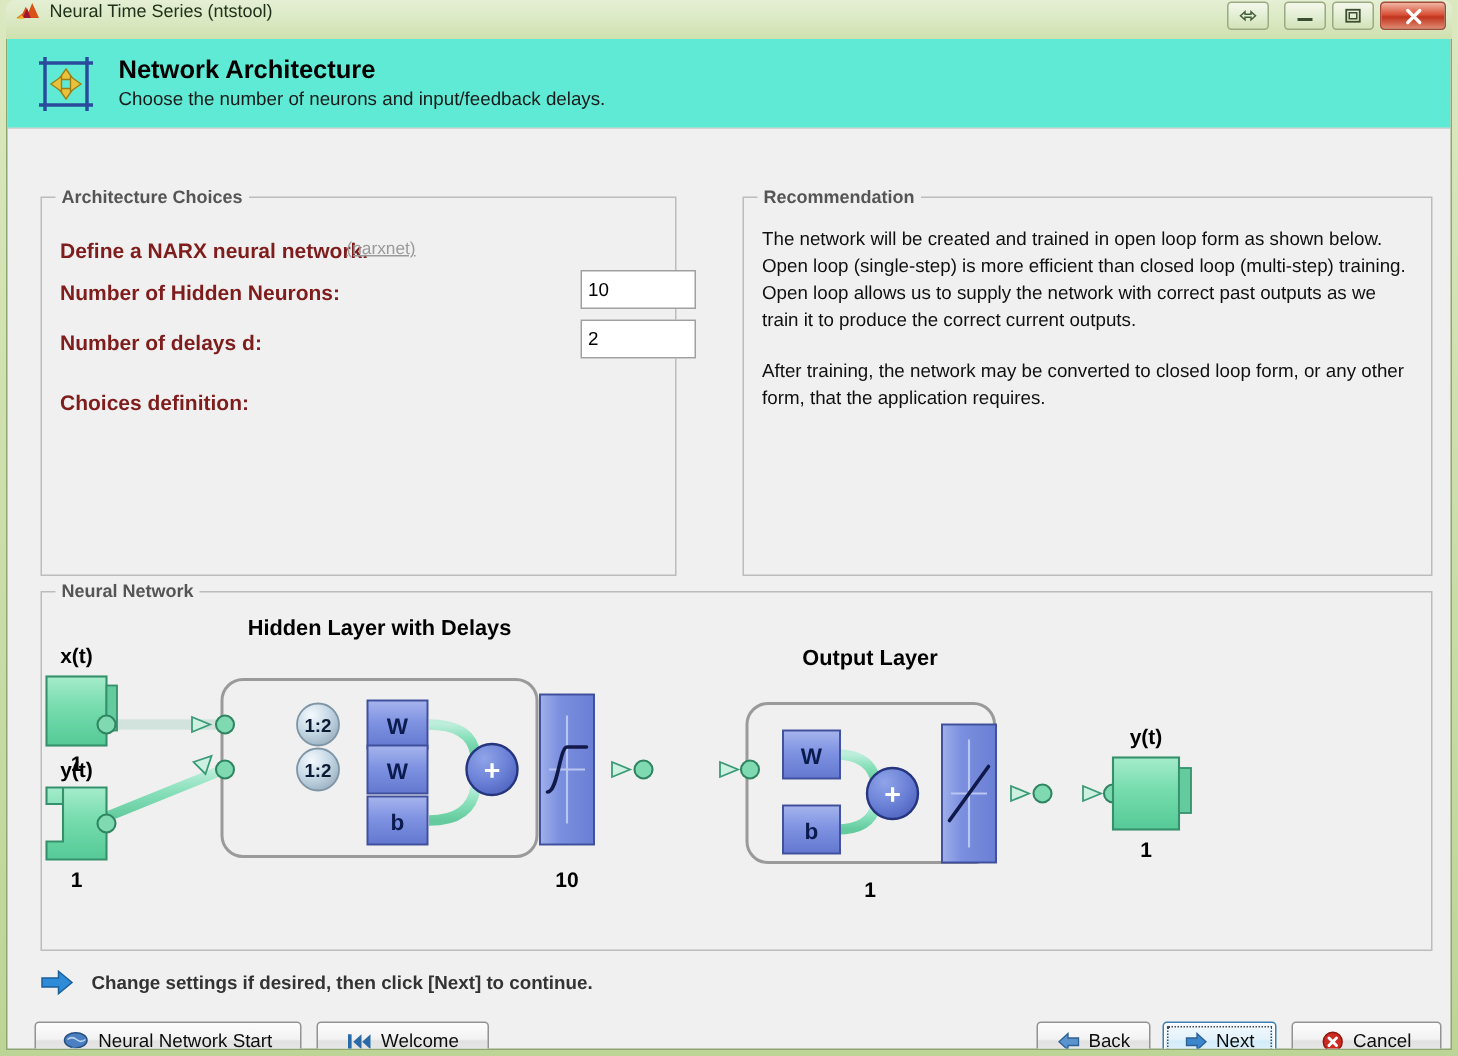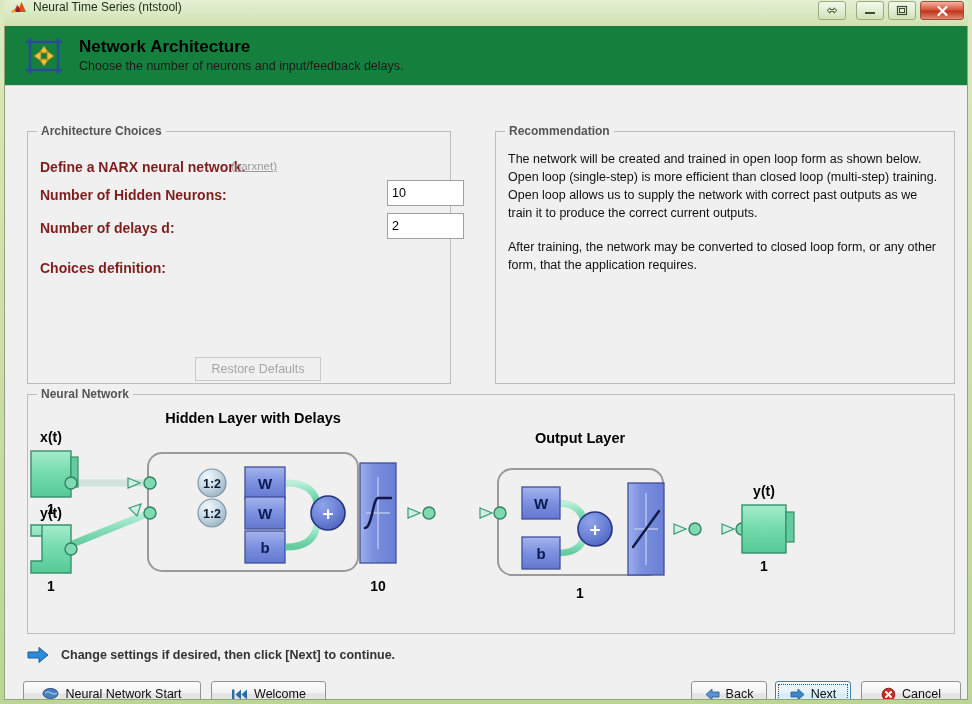--- a/index.html
+++ b/index.html
@@ -58,21 +58,21 @@
     background: #f0f0f0;
     border: 1px solid #8fa673;
     border-top: none;
     overflow: hidden;
   }
 
   
   .header {
     position: relative;
     height: 60px;
-    background: #15803d;
+    background: #5eead4;
     border-bottom: 1px solid #d3d3d3;
     display: flex; align-items: center;
     padding-left: 18px;
   }
   .header-icon { width: 42px; height: 42px; flex: 0 0 auto; margin-right: 14px; }
   .header-title {
     font-size: 17px; font-weight: bold; color: #000;
     line-height: 1.1; margin-bottom: 3px;
   }
   .header-sub { font-size: 12.5px; color: #1a1a1a; }
@@ -246,21 +246,20 @@
       <span class="field-hint" style="left:203px; top:28px;text-decoration:underline;">(narxnet)</span>
 
       <span class="field-label" style="left:12px; top:55px;">Number of Hidden Neurons:</span>
       <div class="num-input" style="left:359px; top:48px;">10</div>
 
       <span class="field-label" style="left:12px; top:88px;">Number of delays d:</span>
       <div class="num-input" style="left:359px; top:81px;">2</div>
 
       <span class="field-label" style="left:12px; top:128px;">Choices definition:</span>
 
-      <div class="btn-restore">Restore Defaults</div>
     </div>
 
     <div class="groupbox" id="rec-panel">
       <span class="group-title">Recommendation</span>
       <div class="rec-text">
         <p>The network will be created and trained in open loop form as shown below.  Open loop (single-step) is more efficient than closed loop (multi-step) training. Open loop allows us to supply the network with correct past outputs as we train it to produce the correct current outputs.</p>
         <p>After training, the network may be converted to closed loop form, or any other form, that the application requires.</p>
       </div>
     </div>
 

